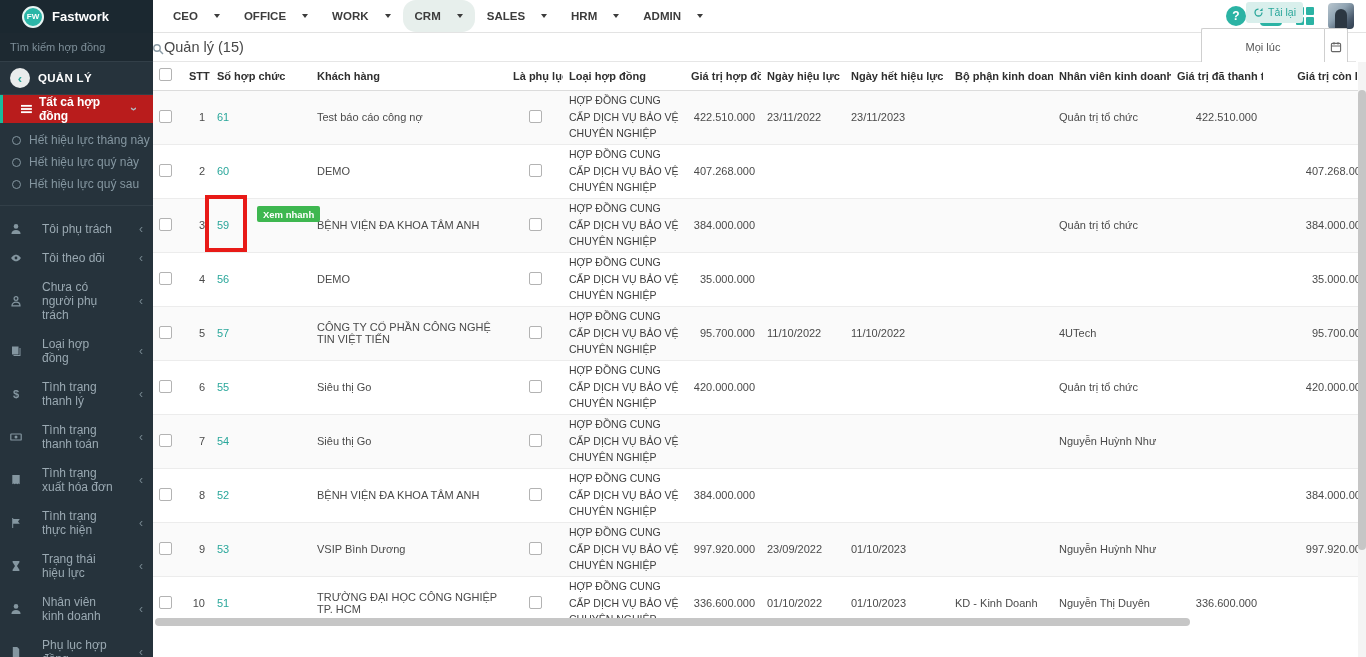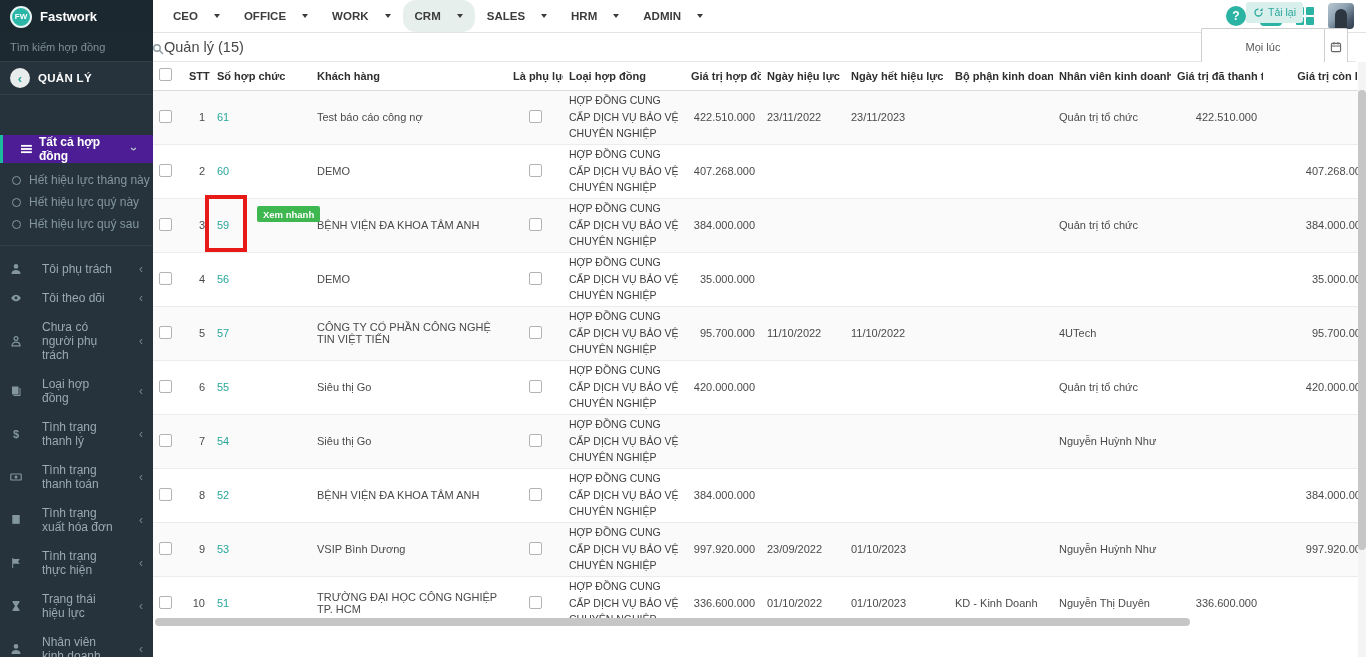--- a/index.html
+++ b/index.html
@@ -3,33 +3,33 @@
 <meta charset="utf-8">
 <style>
   * { margin:0; padding:0; box-sizing:border-box; }
   html,body { width:1366px; height:657px; overflow:hidden; background:#fff;
     font-family:"Liberation Sans","DejaVu Sans",sans-serif; }
 
   
   .sidebar { position:absolute; left:0; top:0; width:153px; height:657px; background:#26333c; z-index:5; }
   .logo-block { height:33px; background:#1b2830; display:flex; align-items:center; padding:0 10px; gap:8px; }
   .logo-circle { width:22px; height:22px; border-radius:50%; background:#2bb6a8; border:2px solid #e8f5f3;
-    color:#fff; font-size:8px; font-weight:bold; display:flex; align-items:center; justify-content:center; }
+    color:#fff; font-size:8px; font-weight:bold; display:flex; align-items:center; justify-content:center;margin-left:12px; }
   .brand-name { color:#fff; font-size:13px; font-weight:bold; }
   .side-search { height:29px; background:#1d2931; display:flex; align-items:center; padding:0 10px; border-bottom:1px solid #323f48; }
   .side-search input { flex:1; background:transparent; border:none; outline:none; color:#cfd8dc; font-size:11px;
     font-family:inherit; }
   .side-search input::placeholder { color:#7e8f99; }
   .side-search .sicon { color:#8a9aa4; width:12px; height:12px; }
   .side-header { height:33px; display:flex; align-items:center; gap:8px; padding:0 10px; border-bottom:1px solid #323f48; }
   .back-circle { width:20px; height:20px; border-radius:50%; background:#e9ecec; color:#2aa79b; font-size:13px;
     font-weight:bold; display:flex; align-items:center; justify-content:center; cursor:pointer; }
   .side-header-title { color:#fff; font-size:11.5px; font-weight:bold; letter-spacing:.3px; }
-  .side-active { height:28px; display:flex; align-items:center; gap:7px; padding:0 18px; background:#4c1d95;
-    border-left:3px solid #1abc9c; color:#fff; font-size:12px; font-weight:bold; cursor:pointer;margin-top:40px; }
+  .side-active { height:28px; display:flex; align-items:center; gap:7px; padding:0 18px; background:#b91c1c;
+    border-left:3px solid #1abc9c; color:#fff; font-size:12px; font-weight:bold; cursor:pointer; }
   .side-active .chev-down { margin-left:auto; color:#aebbc2; font-size:12px; display:inline-block; transform:rotate(-90deg); }
   .sub-list { padding:6px 0 10px 0; border-bottom:1px solid #323f48; }
   .sub-item { display:flex; align-items:center; gap:8px; padding:4px 2px 4px 12px; color:#8496a0; font-size:12px; cursor:pointer; }
   .sub-item .ring { width:9px; height:9px; border:1.5px solid #8496a0; border-radius:50%; flex:none; }
   .menu-list { padding-top:8px; }
   .menu-item { display:flex; align-items:center; gap:20px; padding:7.5px 10px; color:#9aa9b2; font-size:12px; cursor:pointer; }
   .menu-item .micon { width:12px; height:12px; flex:none; color:#8496a0; display:flex; align-items:center; justify-content:center; font-size:11px; font-weight:bold; }
   .menu-item .chev { margin-left:auto; color:#76878f; font-size:12px; }
   .menu-item svg { width:12px; height:12px; fill:currentColor; }
   .sicon svg, .side-active svg { width:12px; height:12px; fill:currentColor; }

